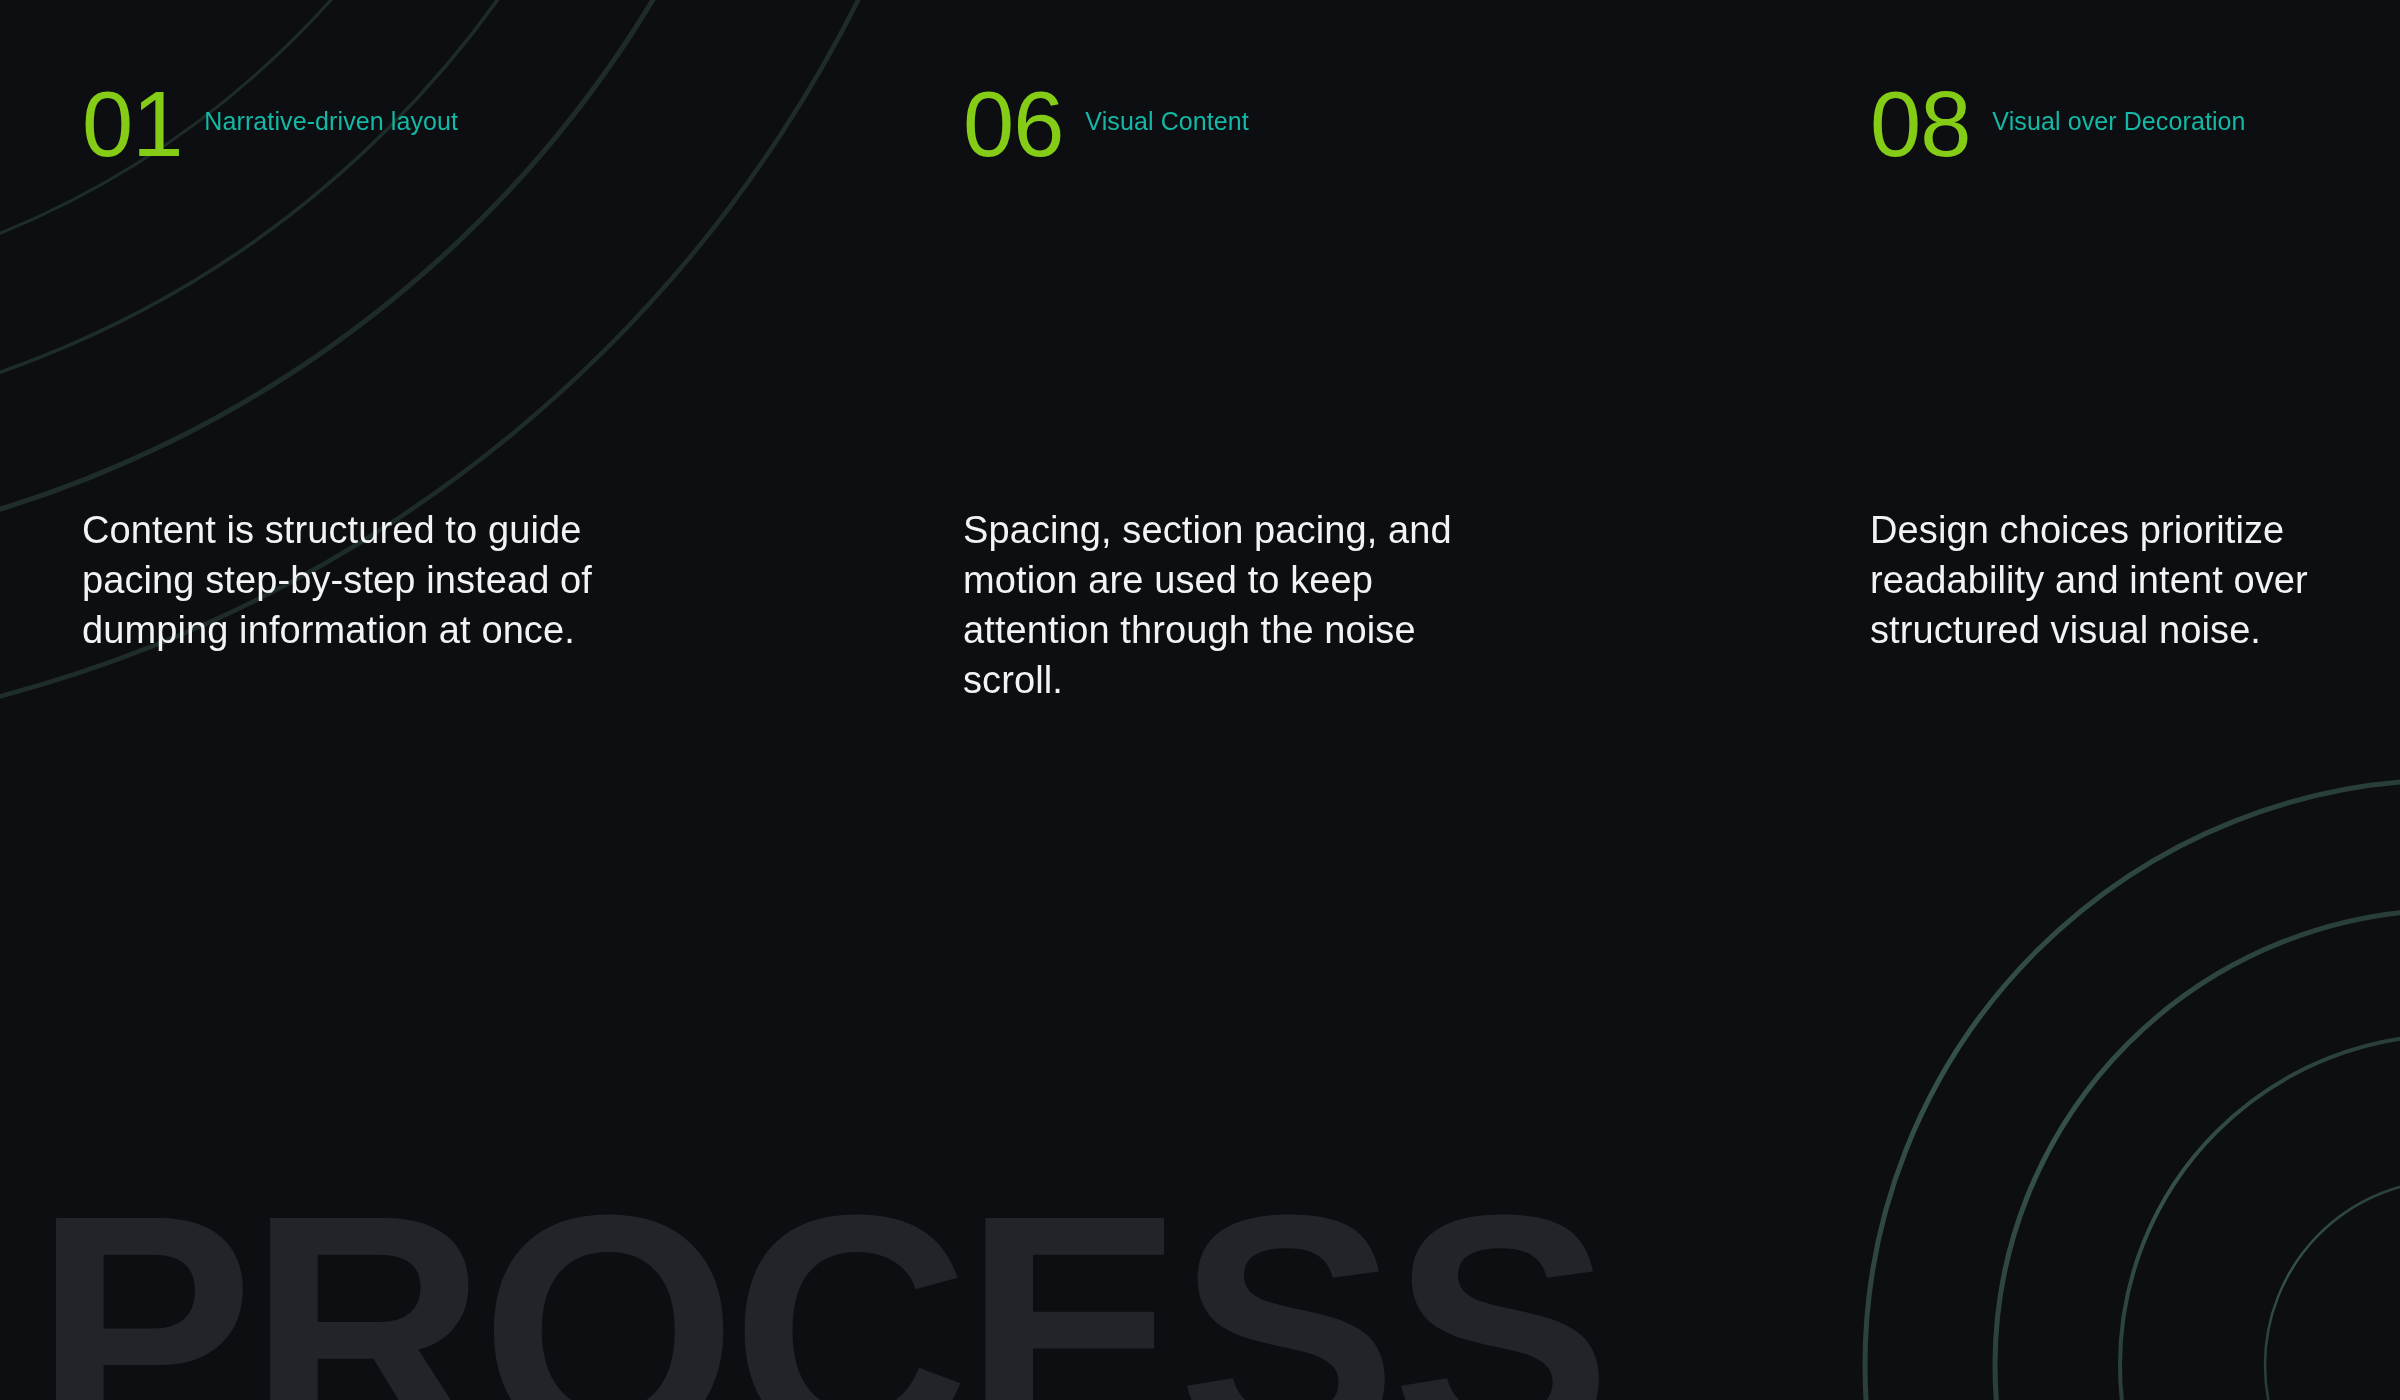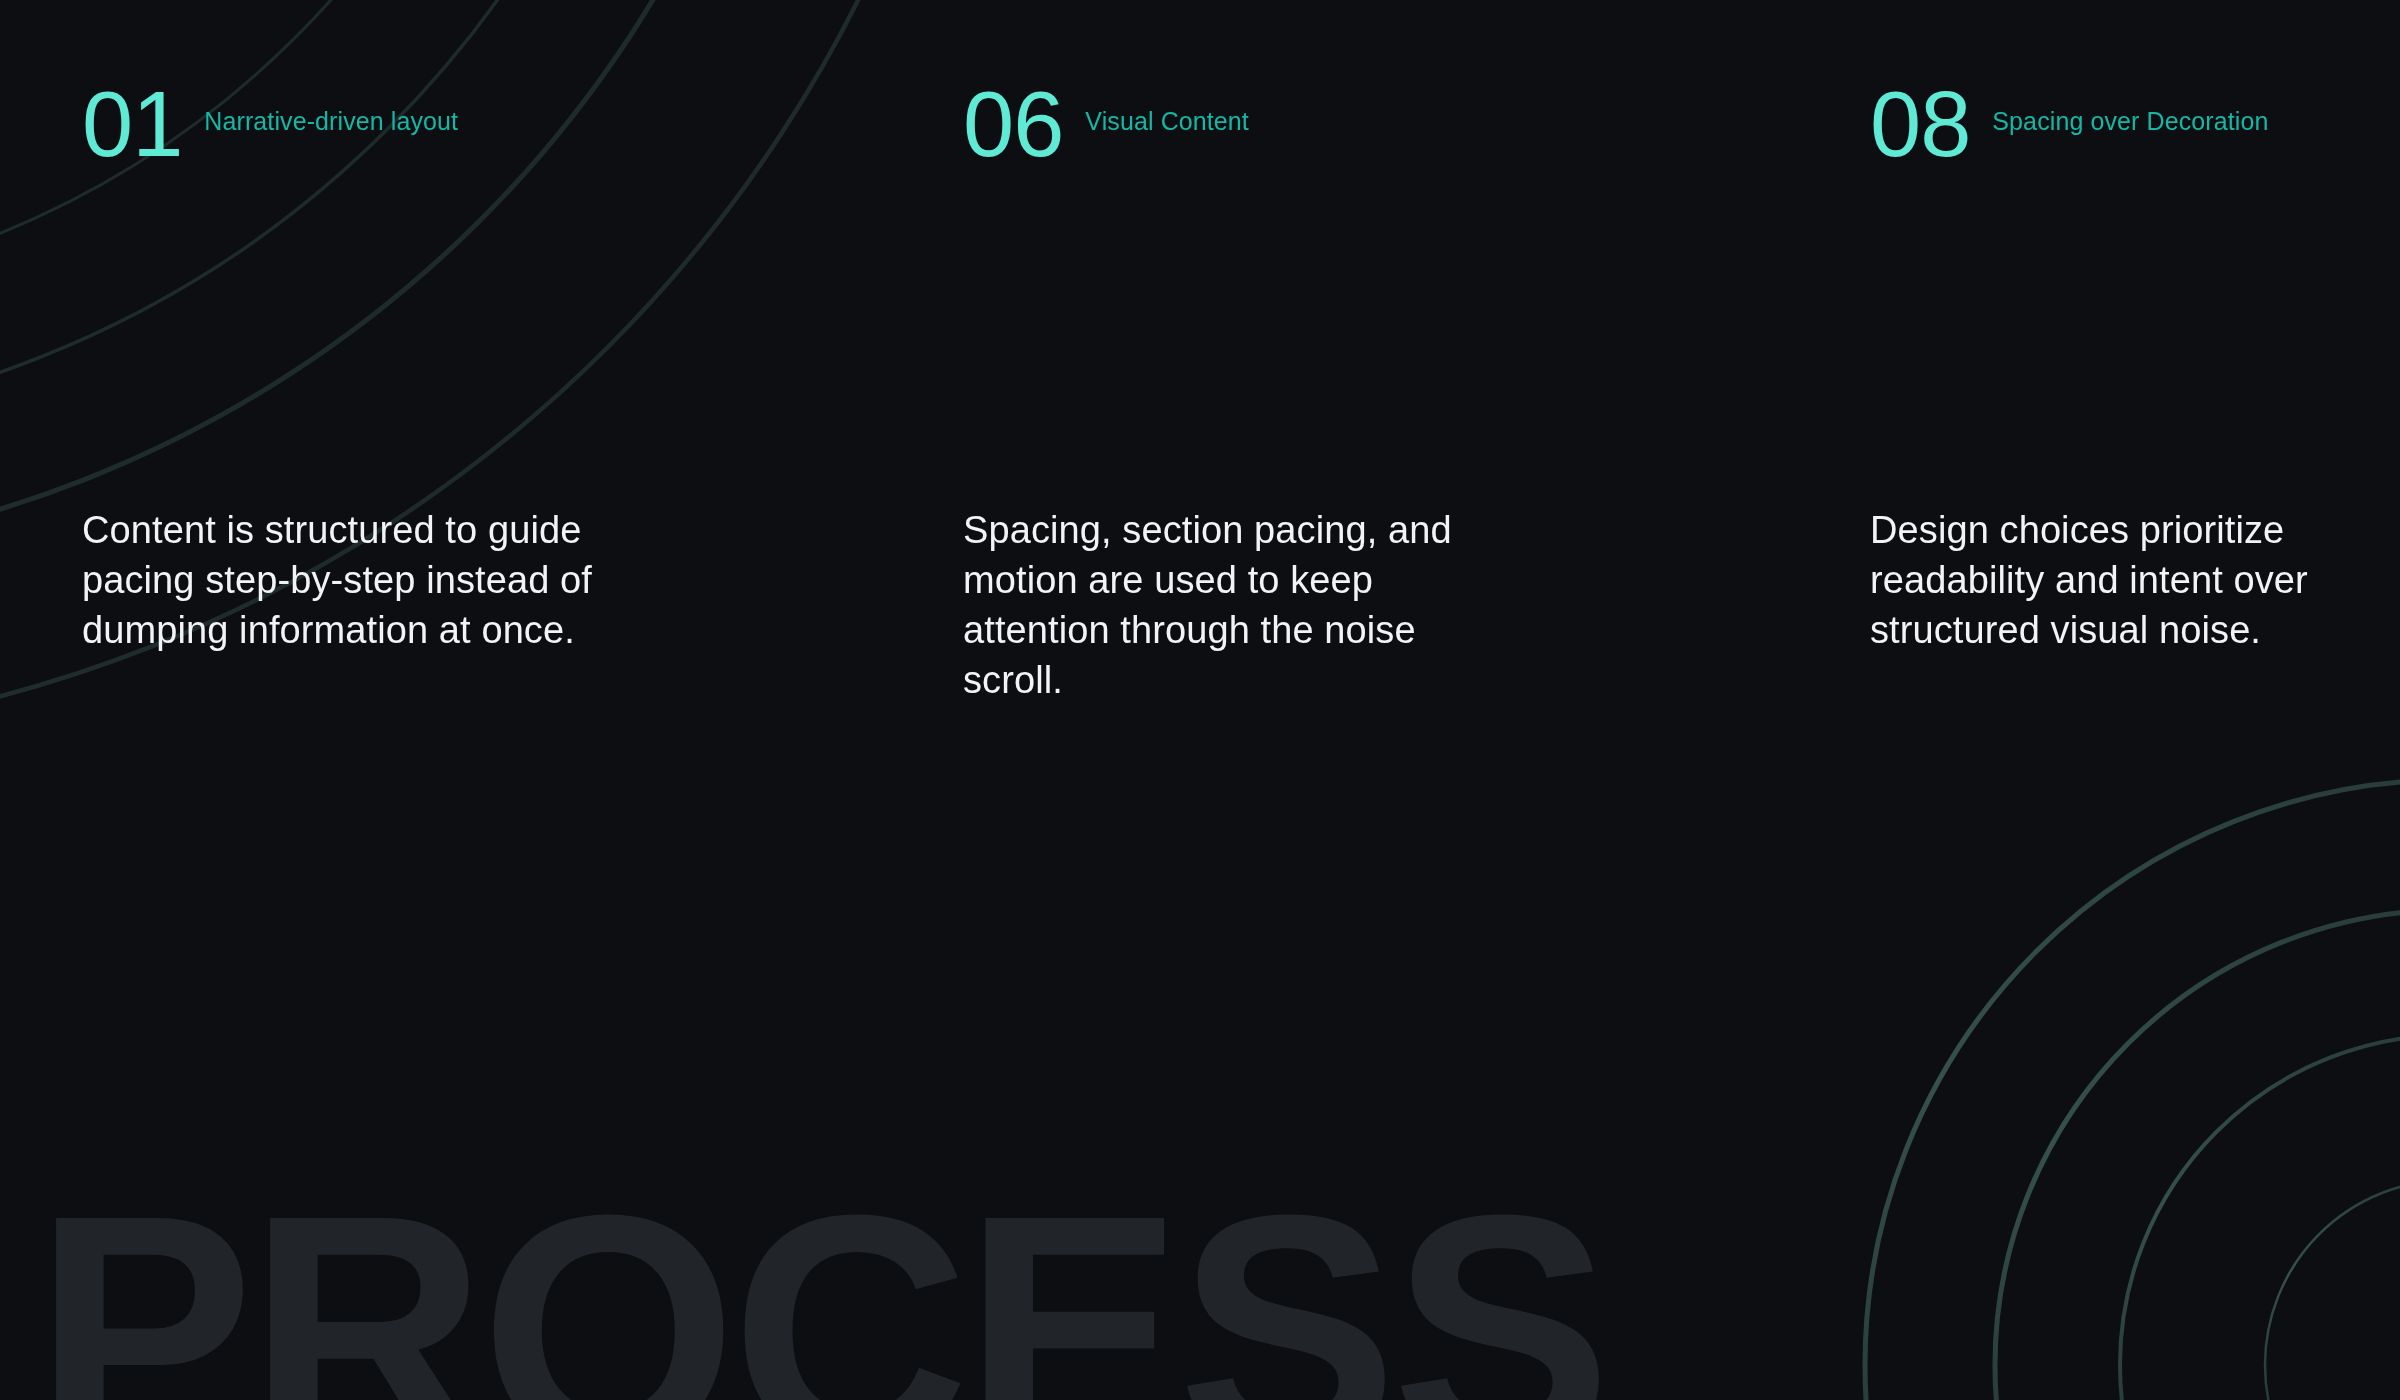--- a/index.html
+++ b/index.html
@@ -67,21 +67,21 @@
     display:flex;
     align-items:baseline;
     gap:22px;
     white-space:nowrap;
   }
 
   .num {
     font-size:92px;
     font-weight:300;
     line-height:1;
-    color:#5eead4;
+    color:#84cc16;
     letter-spacing:-1px;
   }
 
   .label {
     font-size:25px;
     font-weight:400;
     color:#14b8a6;
     letter-spacing:0.1px;
     position:relative;
     top:-26px;
@@ -153,19 +153,19 @@
       <div class="head">
         <span class="num">06</span>
         <span class="label">Visual Content</span>
       </div>
       <p class="body">Spacing, section pacing, and motion are used to keep attention through the noise scroll.</p>
     </div>
 
     <div class="col col-3">
       <div class="head">
         <span class="num">08</span>
-        <span class="label">Spacing over Decoration</span>
+        <span class="label">Visual over Decoration</span>
       </div>
       <p class="body">Design choices prioritize readability and intent over structured visual noise.</p>
     </div>
 
   </div>
 </div>
 
 </body></html>

